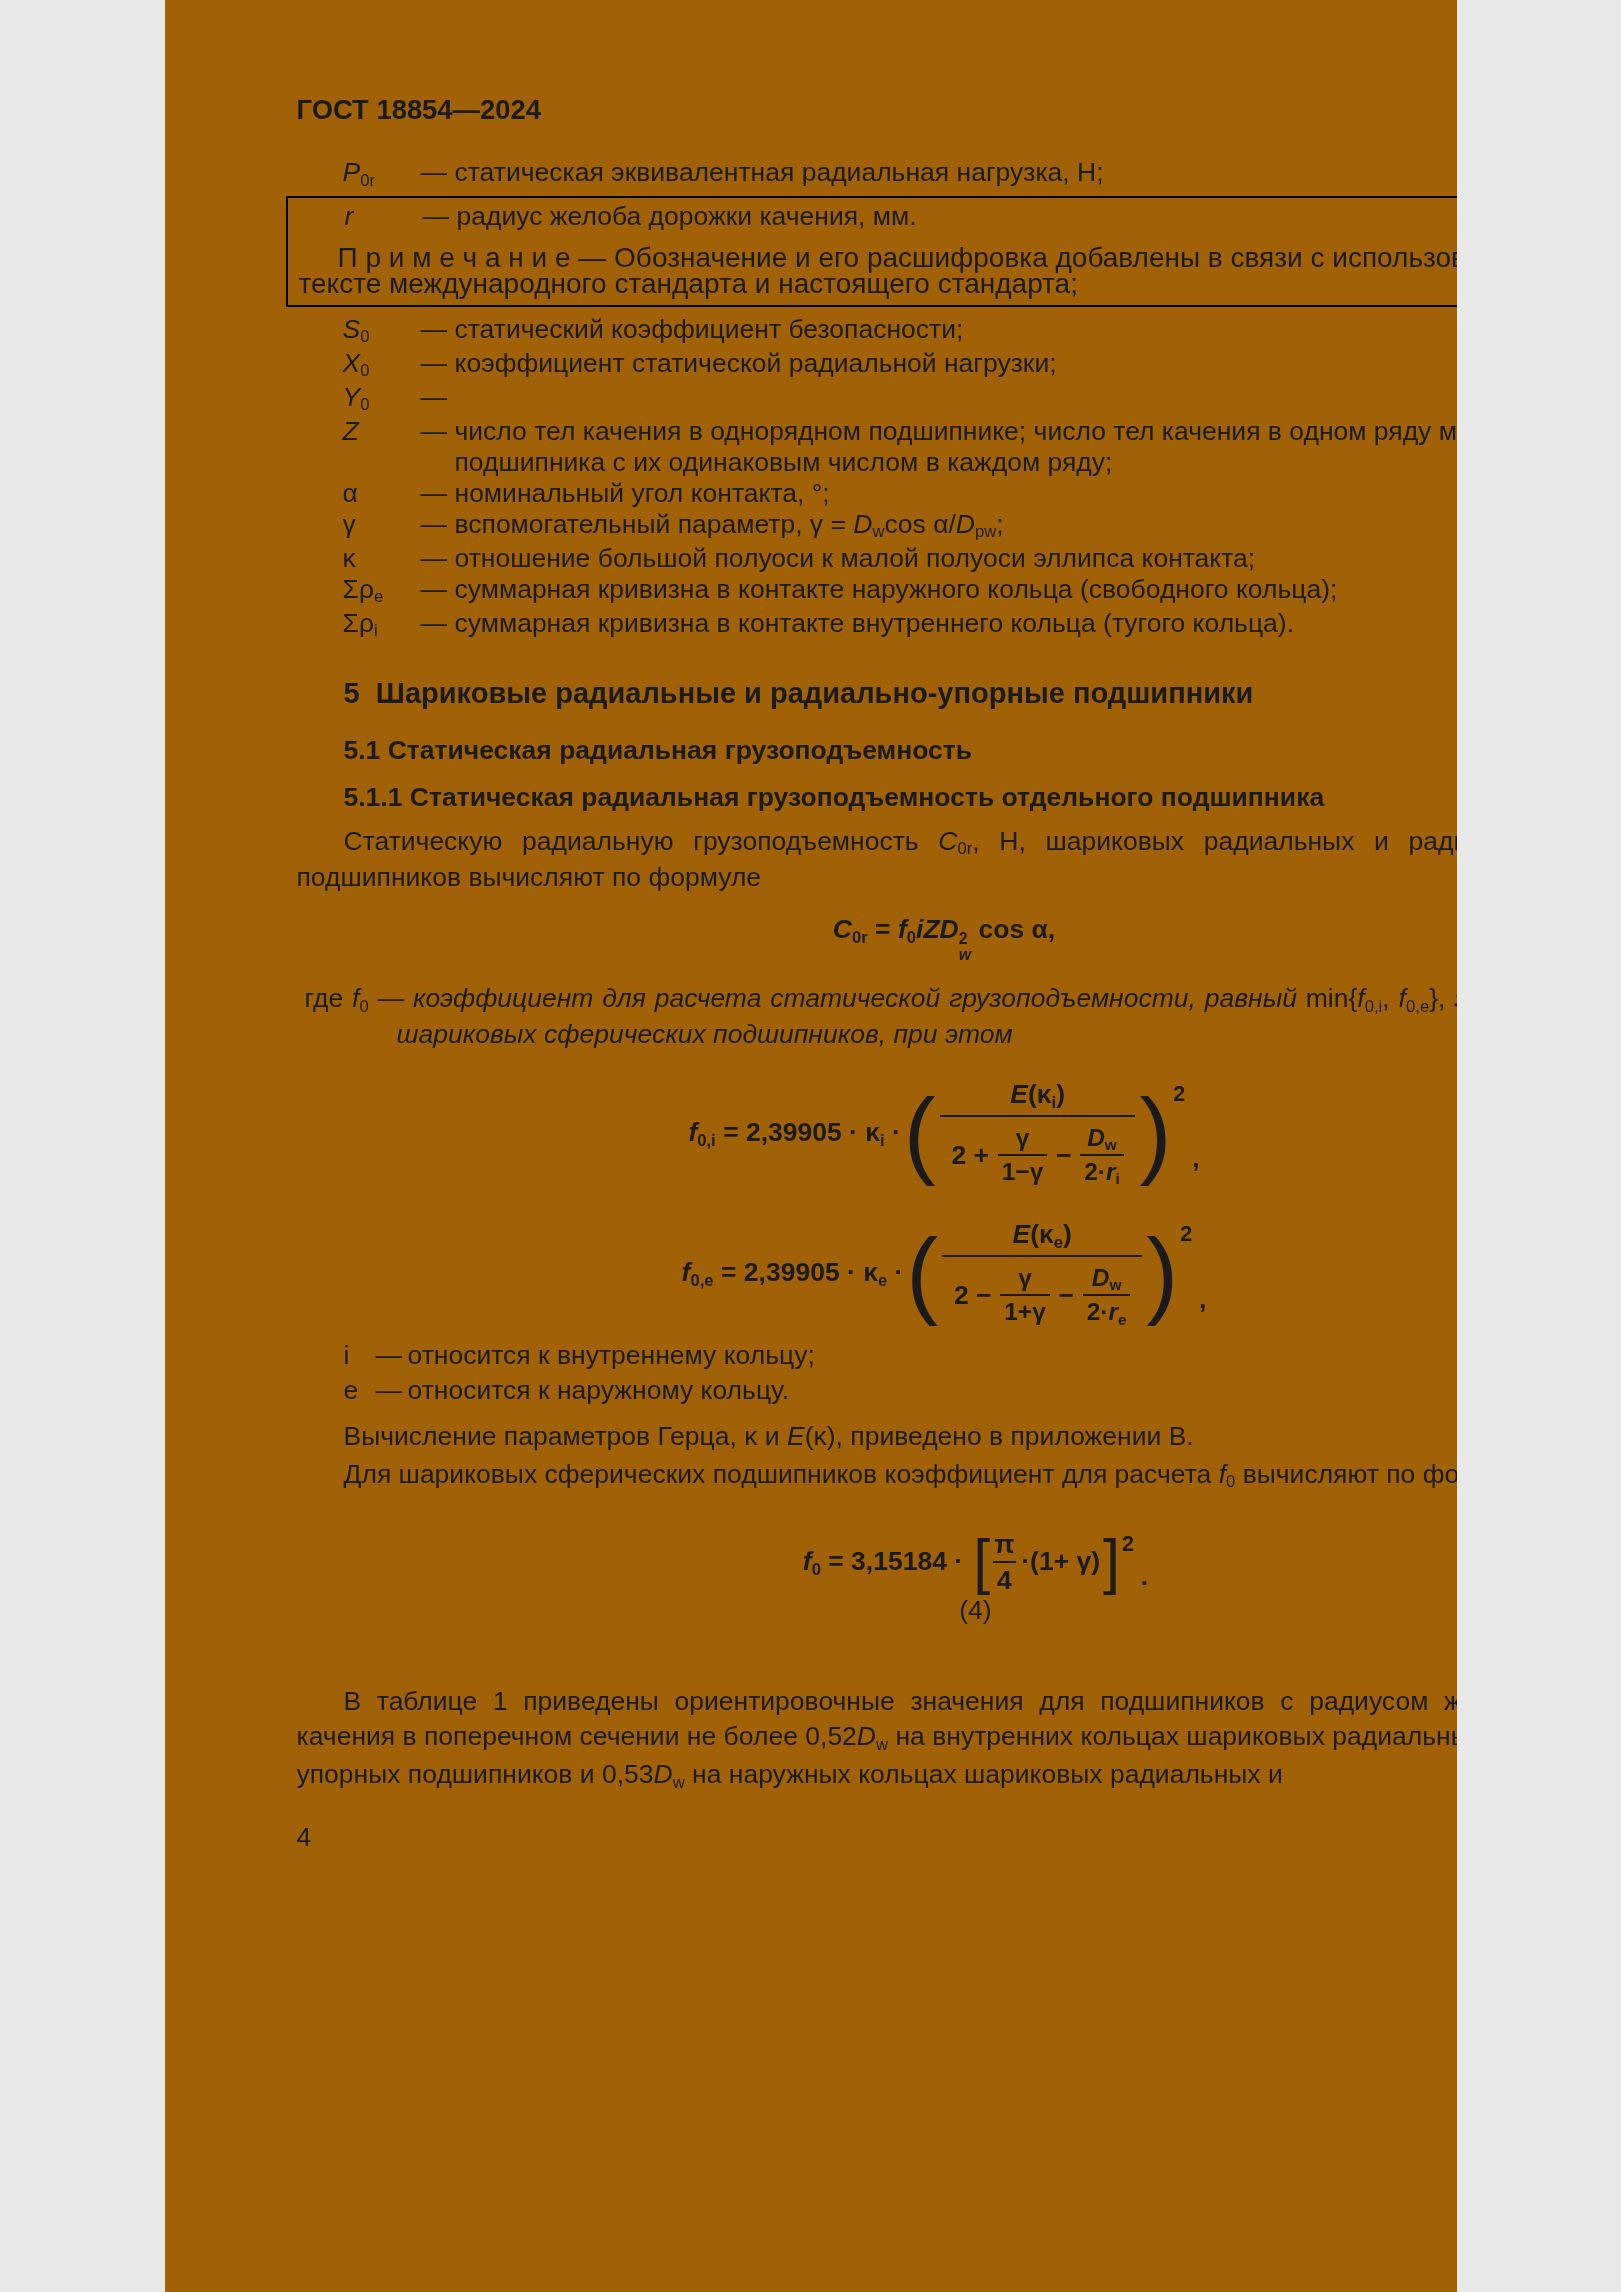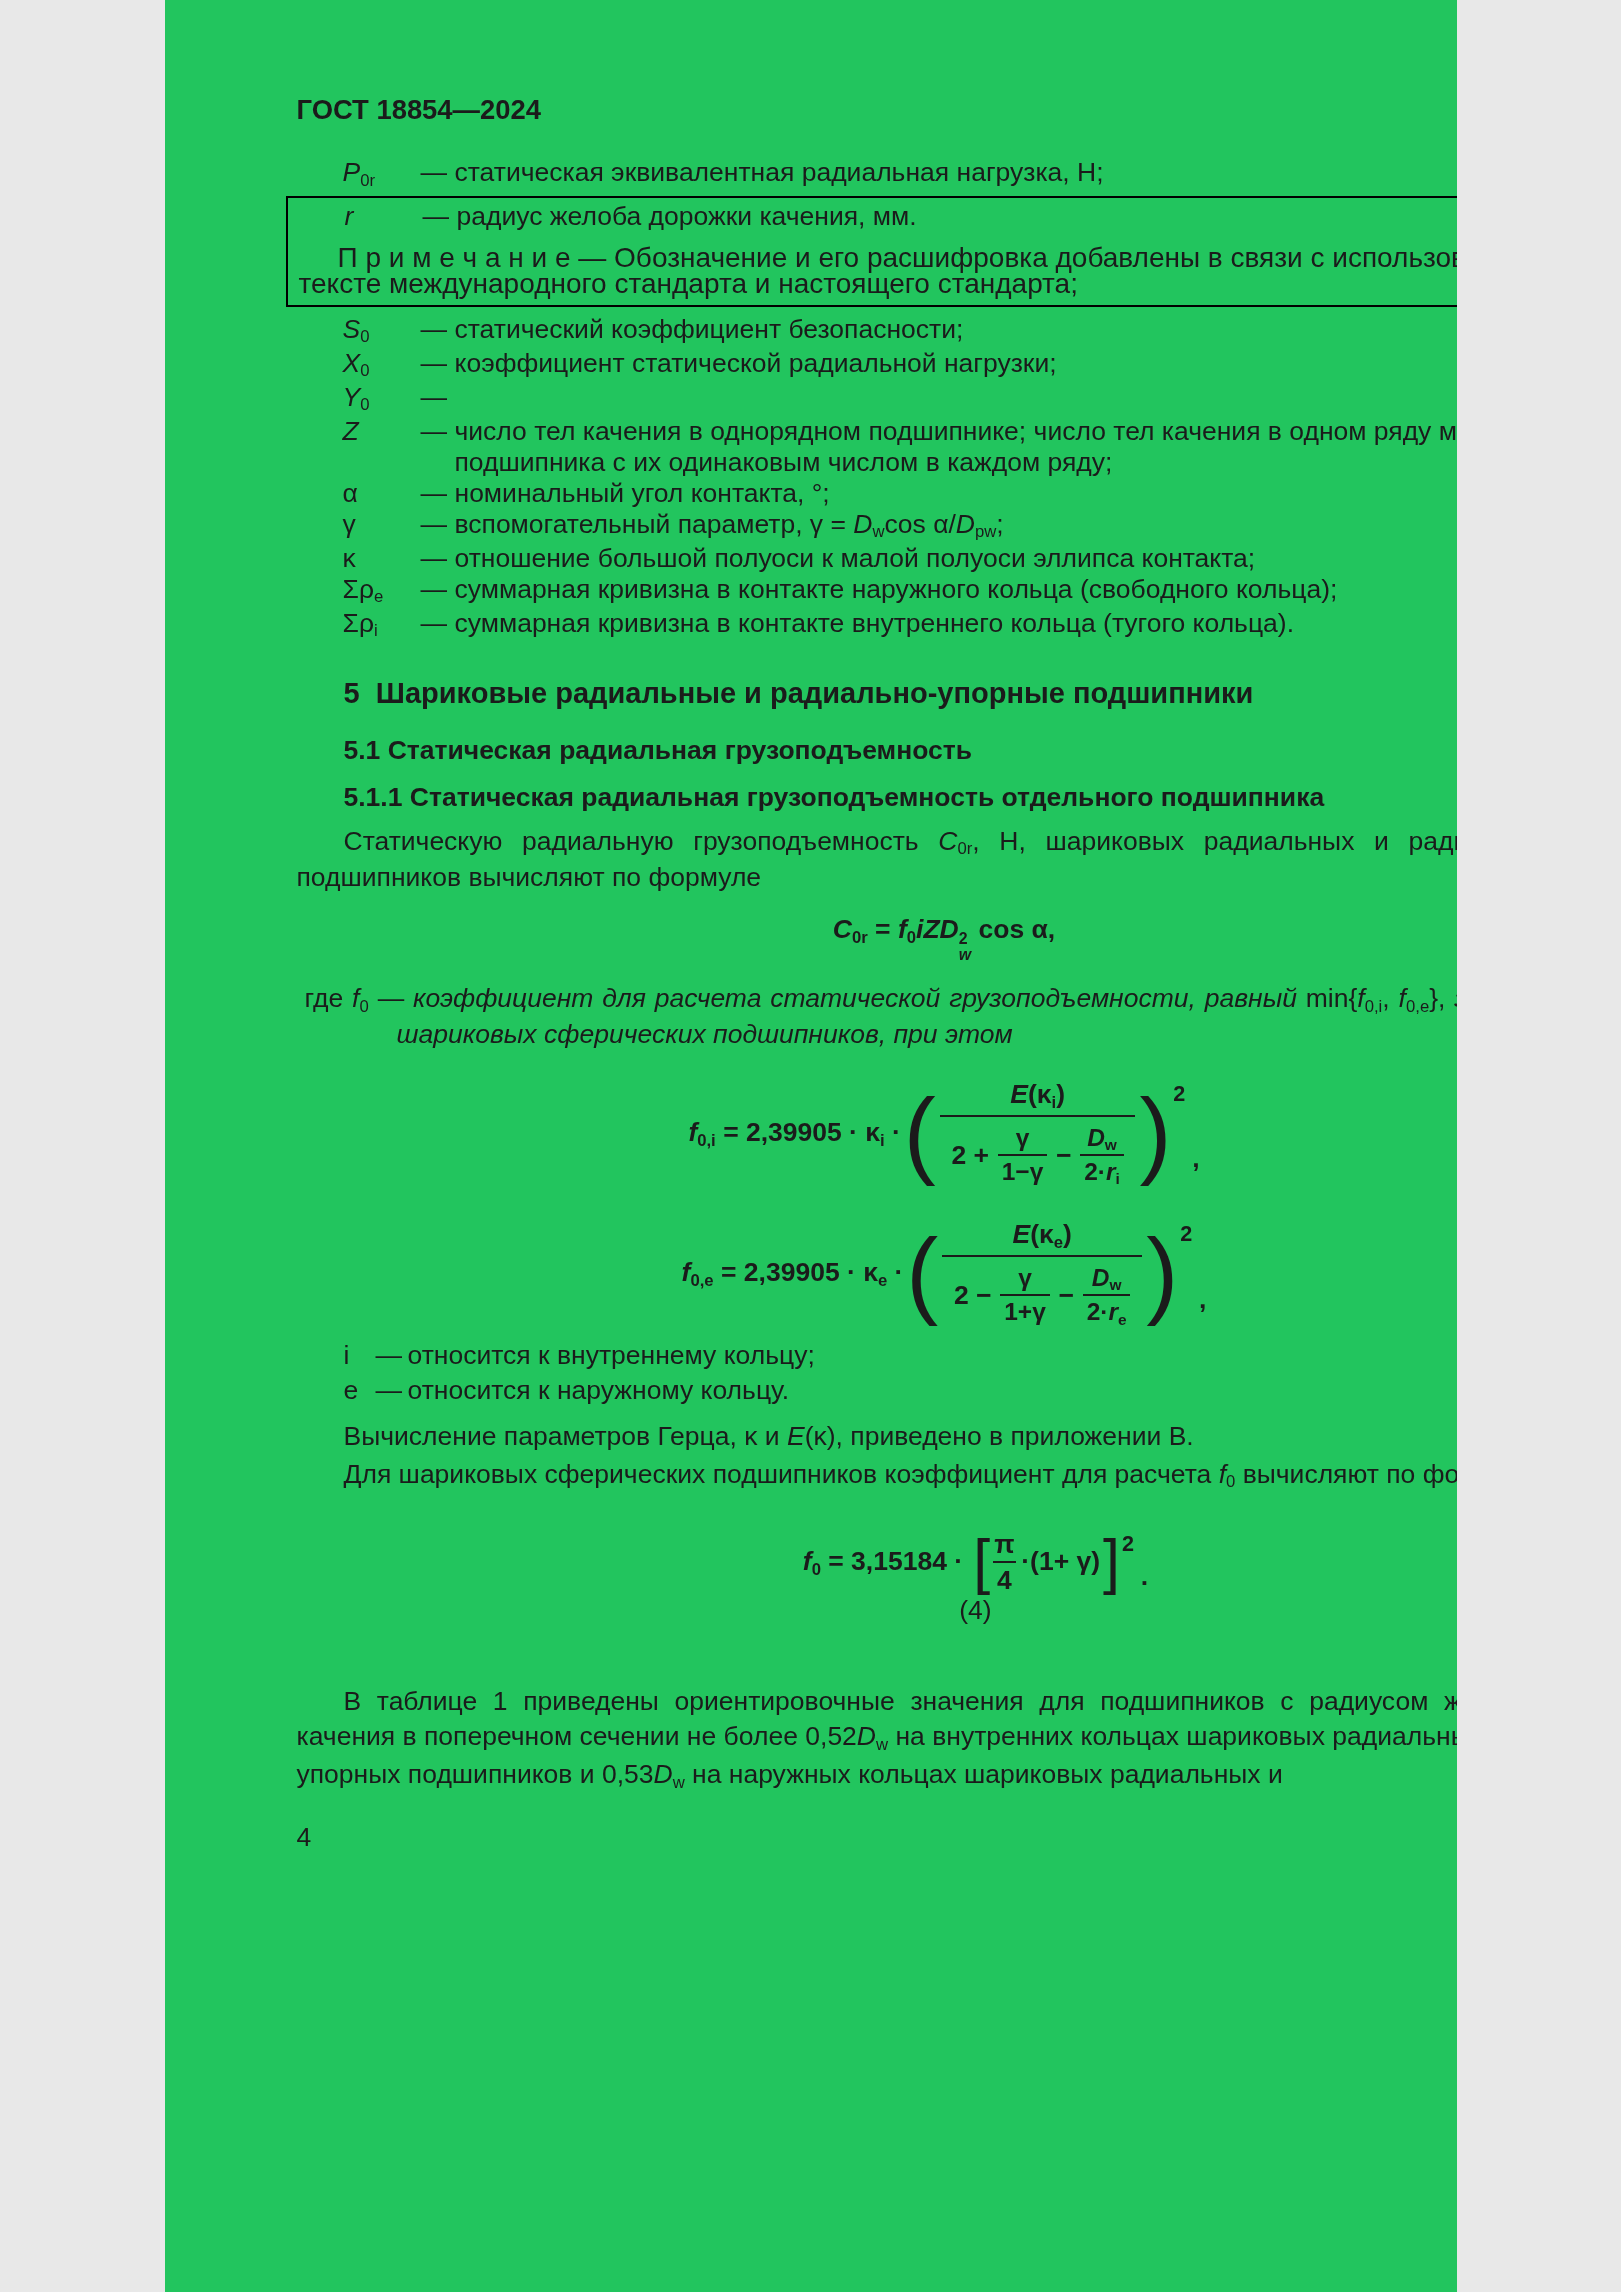--- a/index.html
+++ b/index.html
@@ -1,17 +1,17 @@
 <!DOCTYPE html>
 <html lang="ru"><head>
 <meta charset="utf-8">
 <style>
   html,body{margin:0;padding:0;background:#e8e8e8;}
   .page{
-    width:1292px;height:2293px;background:#22c55e;position:relative;overflow:hidden;
+    width:1292px;height:2293px;background:#a16207;position:relative;overflow:hidden;
     font-family:"Liberation Sans","DejaVu Sans",sans-serif;
     font-size:26.5px;color:#1b1b1b;margin:0 auto;
   }
   .content{position:absolute;left:132px;top:94px;width:1358px;}
 
   .doc-header{font-weight:700;font-size:27.4px;margin-bottom:31px;white-space:pre-wrap;}
 
   
   .defrow{display:flex;line-height:31px;align-items:baseline;}
   .defsym{flex:0 0 78px;margin-left:46px;}

